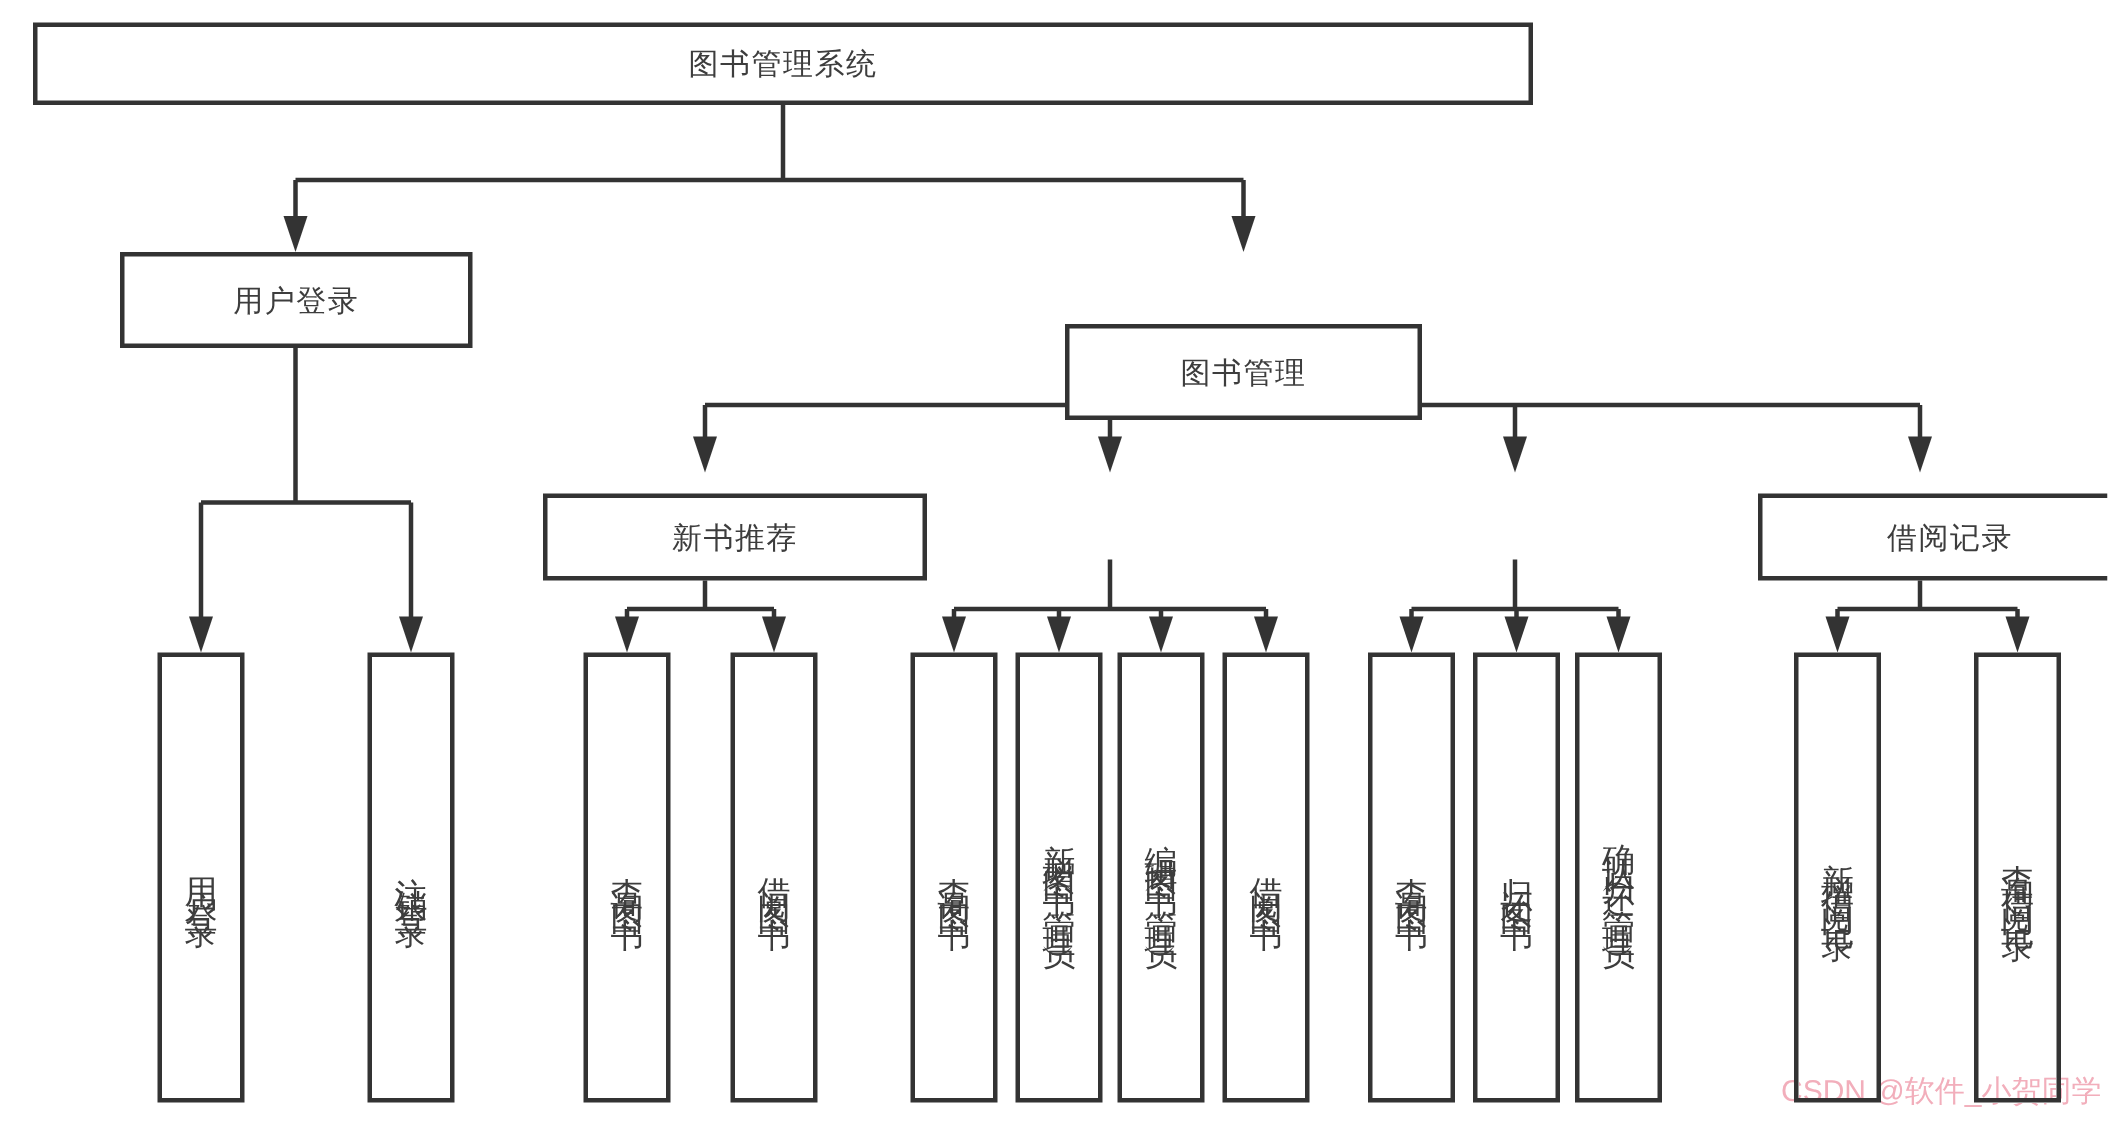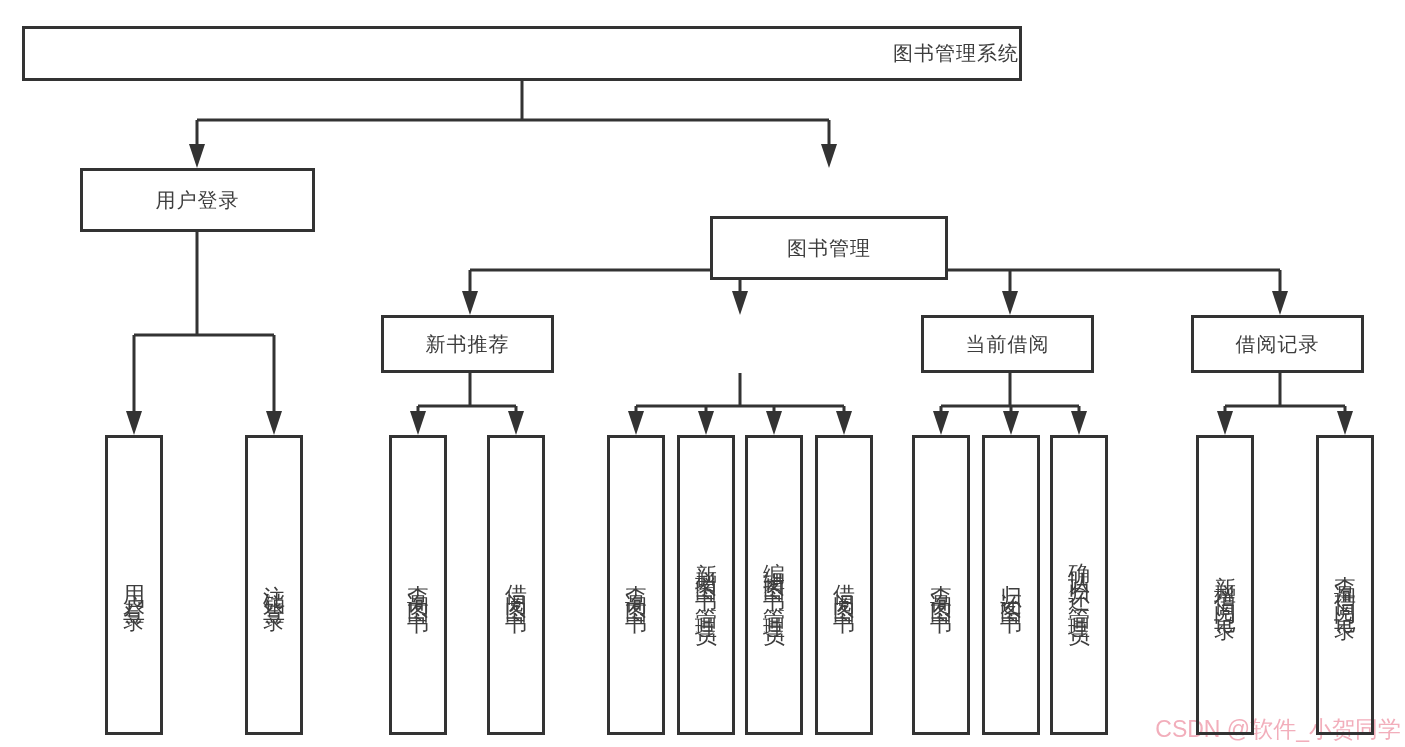--- a/index.html
+++ b/index.html
@@ -7,32 +7,32 @@
     position:relative;width:1405px;height:747px;background:#ffffff;
     font-family:"Liberation Sans","DejaVu Sans",sans-serif;overflow:hidden;
   }
   .connectors{position:absolute;left:0;top:0;z-index:1;}
   .box{
     position:absolute;box-sizing:border-box;background:#ffffff;
     border:3px solid #333333;display:flex;align-items:center;justify-content:center;
     color:#3d3d3d;z-index:2;
   }
   .hbox{font-size:20px;letter-spacing:1px;}
-  .root{left:22px;top:26px;width:1000px;height:55px;justify-content:flex-end;}
+  .root{left:22px;top:15px;width:1000px;height:55px;}
   .l2a{left:80px;top:168px;width:235px;height:64px;}
   .l2b{left:710px;top:168px;width:238px;height:64px;margin-top:48px;}
-  .l3{top:315px;width:173px;height:58px;margin-left:19px;}
+  .l3{top:329px;width:256px;height:58px;}
   .vbox{top:435px;width:58px;height:300px;}
   .vtext{
     writing-mode:vertical-lr;text-orientation:mixed;
     font-size:22px;letter-spacing:9px;line-height:1;color:#3d3d3d;
   }
   .watermark{
     position:absolute;right:4px;top:714px;z-index:5;
-    font-size:23px;color:#f2aebb;mix-blend-mode:darken;white-space:nowrap;
+    font-size:20px;color:#f2aebb;mix-blend-mode:darken;white-space:nowrap;
   }
 </style>
 </head>
 <body>
 
 <div class="canvas">
 
   <svg class="connectors" width="1405" height="747" viewBox="0 0 1405 747">
     <g stroke="#333333" stroke-width="3" fill="none">
       <path d="M522,68 V120 M197,120 H829 M197,120 V146 M829,120 V146"></path>
@@ -73,23 +73,20 @@
   <div class="box hbox l2a">
     <span>用户登录</span>
   </div>
   <div class="box hbox l2b">
     <span>图书管理</span>
   </div>
 
   <div class="box hbox l3" style="left:362px;">
     <span>新书推荐</span>
   </div>
-  <div class="box hbox l3" style="left:902px;">
-    <span>当前借阅</span>
-  </div>
   <div class="box hbox l3" style="left:1172px;">
     <span>借阅记录</span>
   </div>
 
   <div class="box vbox" style="left:105px;">
     <span class="vtext">用户登录</span>
   </div>
   <div class="box vbox" style="left:245px;">
     <span class="vtext">注销登录</span>
   </div>

